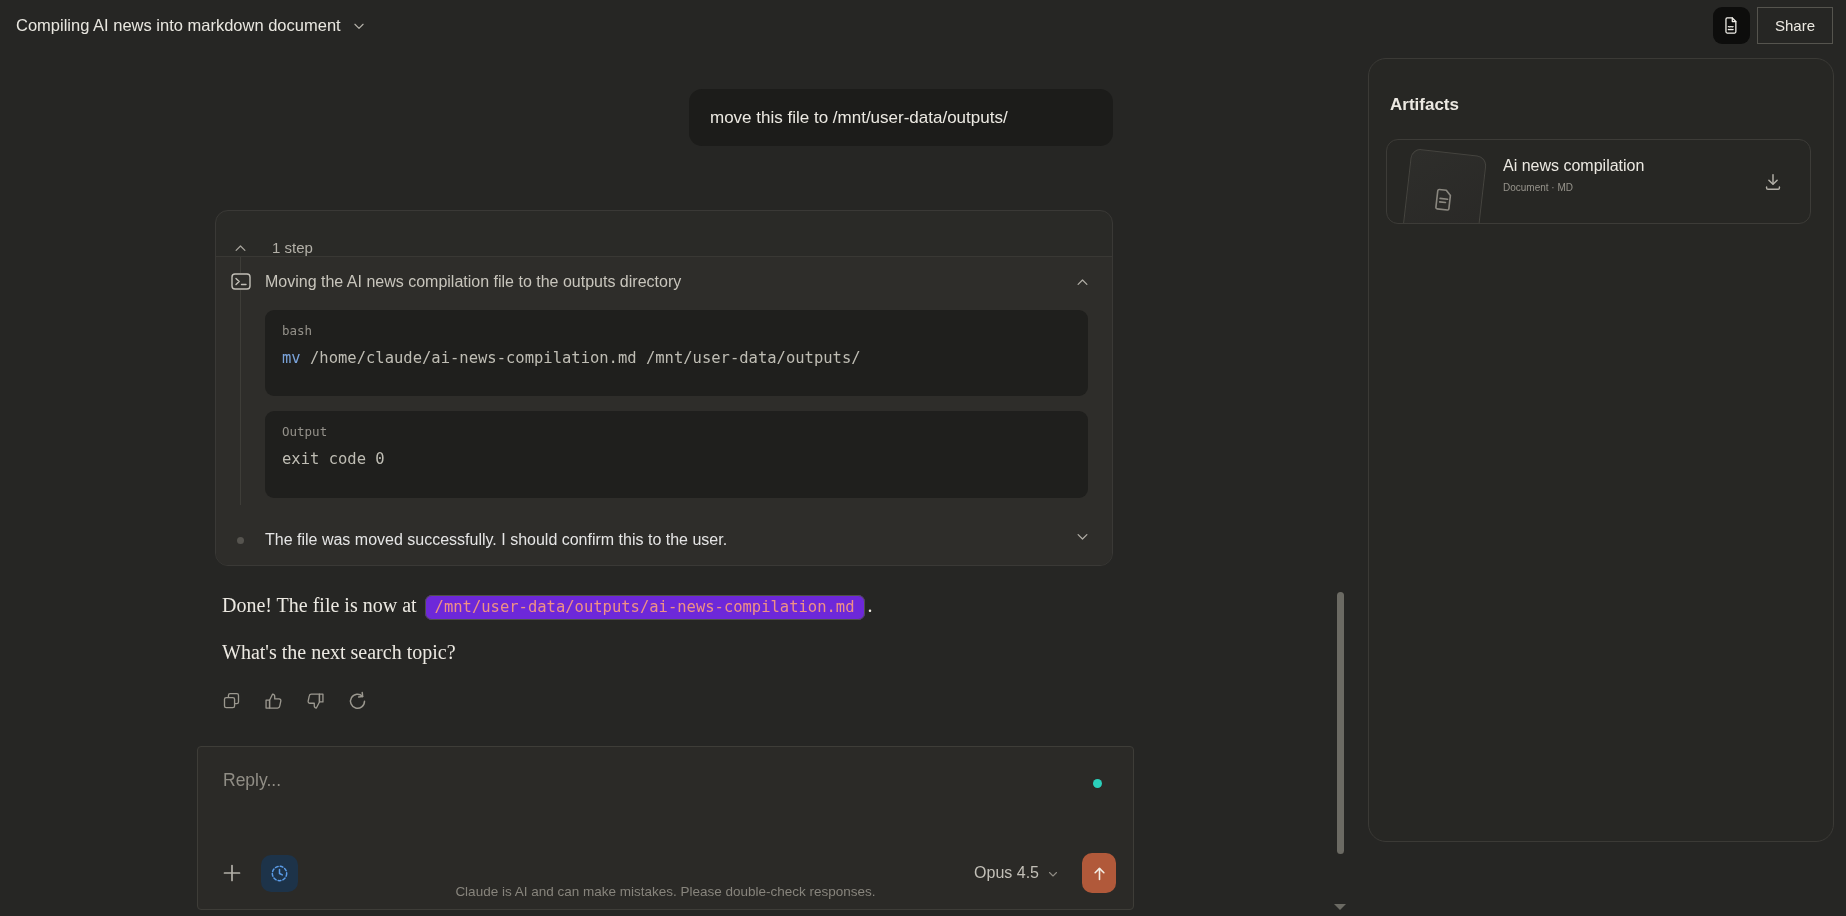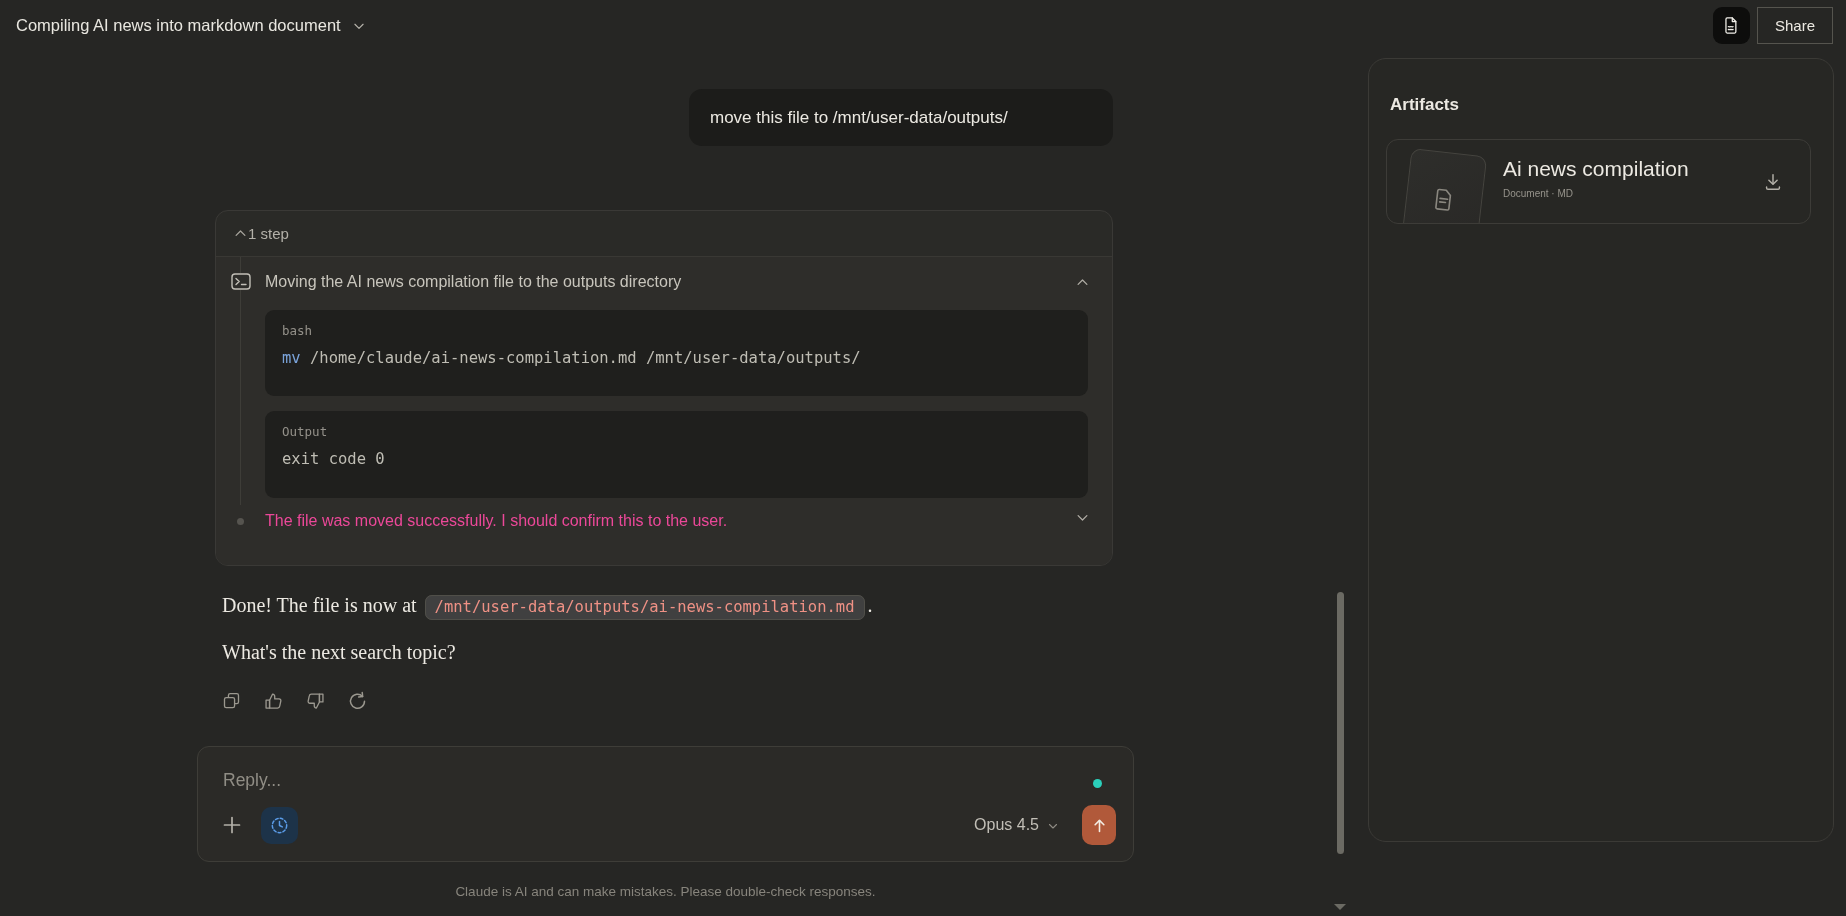--- a/index.html
+++ b/index.html
@@ -26,67 +26,67 @@
   .artifacts { left:1368px; top:58px; width:466px; height:784px;
     border:1px solid #3b3a36; border-radius:18px; background:#272724; overflow:hidden; }
   .artifacts-title { position:absolute; left:21px; top:36px; font-size:17px; font-weight:700; color:#ece9e2; }
   .artifact-card { position:absolute; left:17px; top:80px; width:425px; height:85px;
     border:1px solid #3d3c38; border-radius:12px; overflow:hidden; cursor:pointer; }
   .artifact-thumb { position:absolute; left:19px; top:12px; width:76px; height:96px;
     transform:rotate(6.5deg); border:1px solid #45443f; border-radius:10px;
     background:linear-gradient(145deg,#2e2e2b,#292826); display:flex; align-items:center; justify-content:center;
     color:#8a877f; }
   .artifact-info { position:absolute; left:116px; top:17px; }
-  .artifact-name { font-size:21px; color:#ece9e2; }
+  .artifact-name { font-size:16px; color:#ece9e2; }
   .artifact-meta { font-size:10px; color:#96938b; margin-top:7px; }
   .artifact-download { position:absolute; right:26px; top:31px; color:#b3b0a8; cursor:pointer; }
 
   
   .user-bubble { left:689px; top:89px; width:424px; height:57px; background:#1c1c1a;
     border-radius:13px; display:flex; align-items:center; padding:0 21px;
     font-size:17px; color:#ece9e2; }
 
   
   .steps-card { left:215px; top:210px; width:898px; height:356px;
     border:1px solid #3a3936; border-radius:13px; background:#2a2a27; overflow:hidden; }
-  .steps-header { height:46px; display:flex; align-items:center; gap:0; padding-left:17px;
+  .steps-header { height:46px; display:flex; align-items:flex-end; gap:24px; padding-left:17px;
     font-size:15px; color:#b3b0a8; border-bottom:1px solid #393834; cursor:pointer; }
   .steps-header .chev { color:#a8a59d; }
   .steps-body { position:relative; height:310px; background:#2e2d2a; }
   .timeline { position:absolute; left:24px; top:0; width:1px; height:248px; background:#3e3d38; }
   .step-title-row { position:relative; padding:14px 44px 0 49px; font-size:16px; color:#c8c5bc;
     line-height:22px; cursor:pointer; }
   .step-term-icon { position:absolute; left:15px; top:16px; color:#c2bfb7; background:#2e2d2a; }
   .row-chev-top { position:absolute; right:22px; top:18px; color:#b0ada5; }
   .code-block { margin:17px 24px 0 49px; height:86px; background:#1f1f1d; border-radius:9px;
     padding:13px 17px; }
   .code-block.output { margin-top:15px; height:87px; }
   .code-label { font-family:"DejaVu Sans Mono", monospace; font-size:12.5px; color:#94918a; }
   .code-line { margin-top:11px; font-family:"DejaVu Sans Mono", monospace; font-size:15.5px; color:#bfbdb4;
     white-space:pre; }
-  .thought-row { position:relative; margin-top:12px; padding:0 44px 0 49px; font-size:16px;
-    color:#ec4899; line-height:22px; cursor:pointer; }
+  .thought-row { position:relative; margin-top:31px; padding:0 44px 0 49px; font-size:16px;
+    color:#e5e5e5; line-height:22px; cursor:pointer; }
   .thought-dot { position:absolute; left:21px; top:8px; width:7px; height:7px; border-radius:50%;
     background:#56544f; }
   .row-chev-bottom { position:absolute; right:22px; top:0; color:#b0ada5; }
 
   
   .response-line1 { left:222px; top:590px; width:900px; font-family:"Liberation Serif", serif;
     font-size:20px; color:#ece9e2; line-height:30px; }
   .inline-code { font-family:"DejaVu Sans Mono", monospace; font-size:15.5px;
-    background:#404040; border:1px solid #504f49; border-radius:7px; padding:2px 9px 3px;
+    background:#6d28d9; border:1px solid #504f49; border-radius:7px; padding:2px 9px 3px;
     margin:0 3px; white-space:nowrap; }
   .response-line2 { left:222px; top:641px; font-family:"Liberation Serif", serif;
     font-size:20px; color:#ece9e2; }
   .action-row { left:220px; top:690px; display:flex; gap:20px; color:#9b988f; }
   .action-btn { width:22px; height:22px; display:flex; align-items:center; justify-content:center; cursor:pointer; }
 
   
-  .composer { left:197px; top:746px; width:937px; height:116px; background:#2b2a27;
-    border:1px solid #3e3d38; border-radius:12px; cursor:text; }
+  .composer { left:197px; top:746px; width:937px; height:164px; background:#2b2a27;
+    border:1px solid #3e3d38; border-radius:4px; cursor:text; }
   .composer-placeholder { position:absolute; left:25px; top:23px; font-size:17.5px; color:#908d85; }
   .status-dot { position:absolute; right:31px; top:32px; width:9px; height:9px; border-radius:50%; }
   .composer-row { position:absolute; left:22px; right:17px; bottom:15px; height:42px;
     display:flex; align-items:center; }
   .plus-btn { width:24px; height:24px; color:#b3b0a8; cursor:pointer; }
   .clock-btn { margin-left:17px; width:37px; height:37px; border-radius:10px;
     display:flex; align-items:center; justify-content:center; color:#5b9ce8; cursor:pointer; }
   .spacer { flex:1; }
   .model-select { display:flex; align-items:center; gap:8px; font-size:16px; color:#c2bfb7; cursor:pointer; }
   .model-select .chev { color:#8f8c84; margin-top:2px; }

